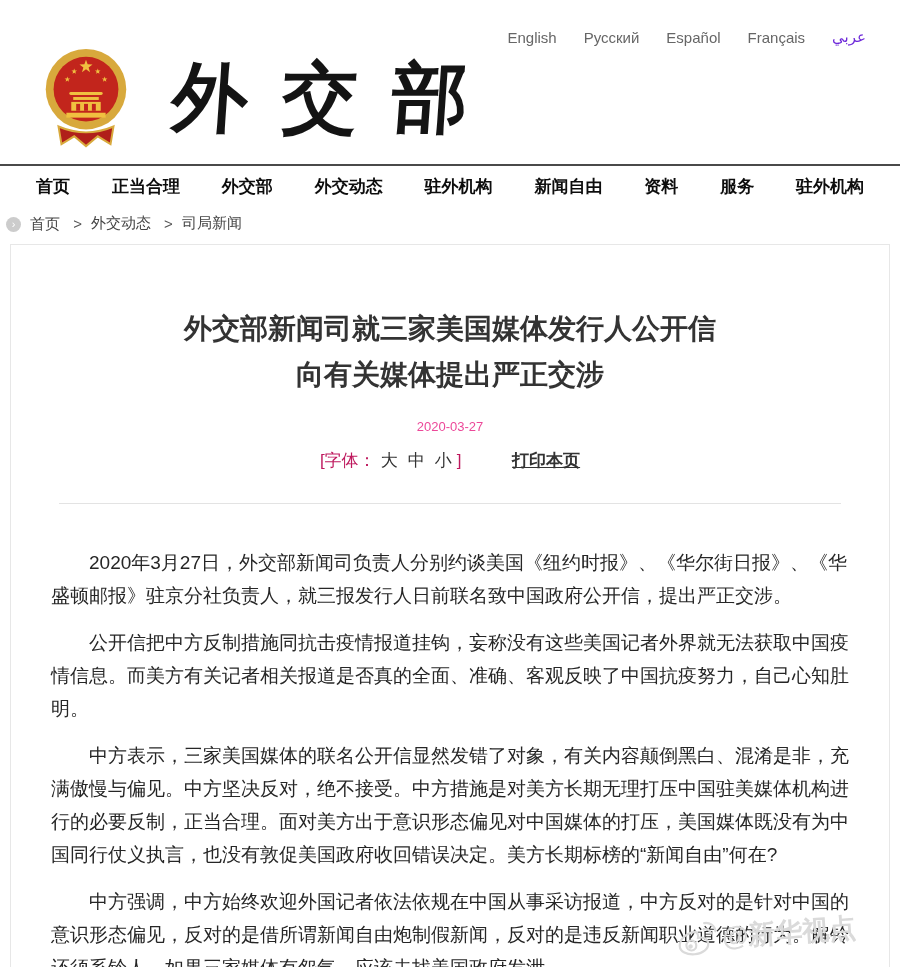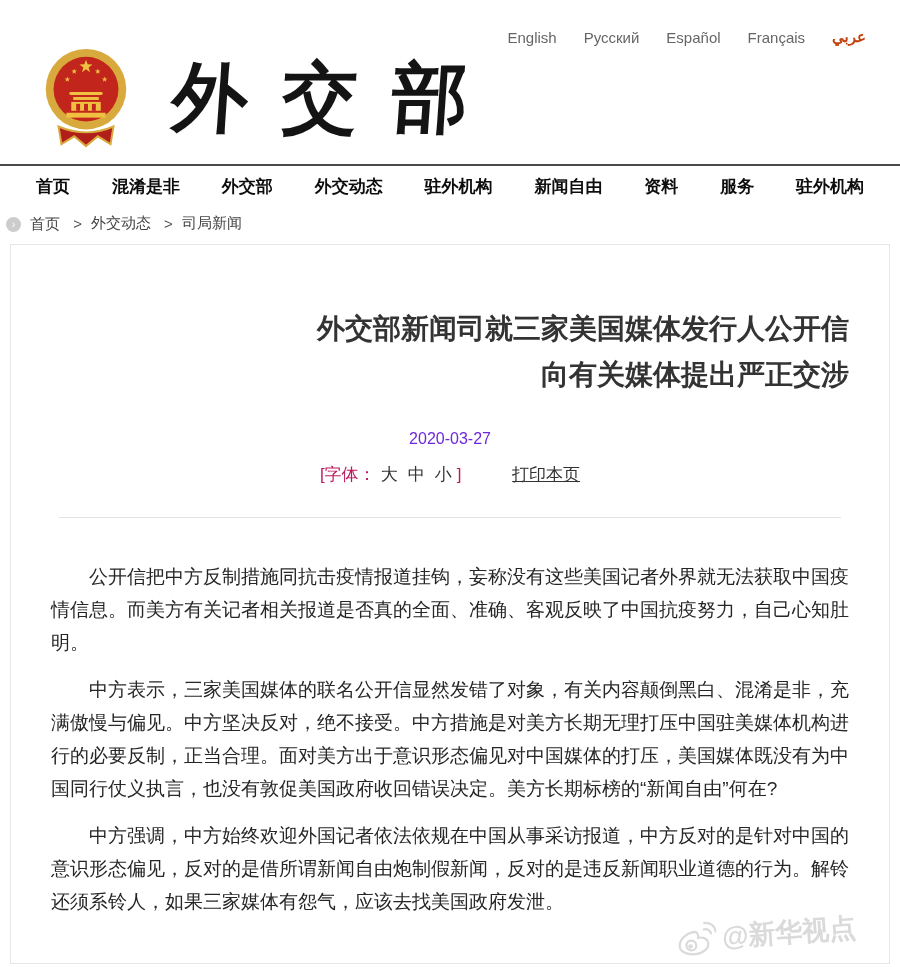--- a/index.html
+++ b/index.html
@@ -6,21 +6,21 @@
   html,body { margin:0; padding:0; }
   body {
     width:900px; height:967px; overflow:hidden; position:relative;
     background:#ffffff;
     font-family:"Liberation Sans", sans-serif;
     color:#2b2b2b;
   }
   
   .lang-bar { position:absolute; top:16px; right:34px; display:flex; align-items:center; gap:27px;margin-top:12px; }
   .lang-link { color:#666; font-size:15px; text-decoration:none; cursor:pointer; }
-  .lang-link:last-child { font-weight:bold; color:#c2410c; }
+  .lang-link:last-child { font-weight:normal; color:#6d28d9; }
   
   .brand { display:flex; align-items:center; padding:44px 0 0 34px; height:152px; }
   .emblem { width:104px; height:108px; flex:0 0 auto; }
   .emblem svg { width:104px; height:108px; display:block; }
   .calligraphy {
     font-family:"DejaVu Serif", serif;
     font-size:76px; font-weight:bold; color:#141414;
     margin-left:34px; letter-spacing:34px; line-height:1;
     transform:skewX(-4deg); white-space:nowrap;
   }
@@ -39,26 +39,26 @@
   }
   .crumb { display:inline-flex; align-items:center; }
   .crumb .sep { margin:0 9px; color:#555; }
   .crumb .sep:empty { display:none; }
   .crumb-link { color:#444; text-decoration:none; cursor:pointer; }
   
   .article {
     margin:0 10px; border:1px solid #e7e7e7; background:#fff;
     padding:42px 40px 30px; min-height:720px; position:relative;
   }
-  .title { text-align:right; font-size:28px; font-weight:bold; color:#333; line-height:46px; }
-  .date { text-align:center; font-size:16px; color:#6d28d9; margin-top:32px; }
+  .title { text-align:center; font-size:28px; font-weight:bold; color:#333; line-height:46px; }
+  .date { text-align:center; font-size:13px; color:#ec4899; margin-top:21px; }
   .controls { text-align:center; font-size:17px; color:#333; margin-top:15px; }
   .controls .bracket { color:#be185d; }
   .font-btn { margin:0 5px; color:#333; text-decoration:none; cursor:pointer; }
-  .print-link { margin-left:46px; color:#333; text-decoration:underline; cursor:pointer; }
+  .print-link { margin-left:46px; color:#333; text-decoration:underline; cursor:pointer;font-weight:bold; }
   hr.rule { border:none; border-top:1px solid #e3e3e3; margin:31px 8px 0; }
   .body-text { margin-top:42px; font-size:19px; line-height:33px; color:#262626; }
   .body-text p { text-indent:2em; margin:0 0 14px; }
   
   .watermark {
     position:absolute; top:916px; right:44px;
     display:flex; align-items:center; gap:5px;
     color:#dadada; font-size:27px; font-weight:bold;
     transform:rotate(-4deg); pointer-events:none;
   }
@@ -105,21 +105,21 @@
         <path d="M22 84 Q50 96 78 84 L75 102 L62 94 L50 104 L38 94 L25 102 Z" fill="#b01f1a" stroke="#d8a93c" stroke-width="2"></path>
       </svg>
     </span>
     <div class="calligraphy">外交部</div>
   </header>
 
   <nav class="main-nav">
 
       <a class="nav-item">首页</a>
 
-      <a class="nav-item">混淆是非</a>
+      <a class="nav-item">正当合理</a>
 
       <a class="nav-item">外交部</a>
 
       <a class="nav-item">外交动态</a>
 
       <a class="nav-item">驻外机构</a>
 
       <a class="nav-item">新闻自由</a>
 
       <a class="nav-item">资料</a>
@@ -159,20 +159,21 @@
 
     <div class="controls">
       <span class="bracket">[字体：</span><span class="font-sizes"><a class="font-btn">大</a><a class="font-btn">中</a><a class="font-btn">小</a></span><span class="bracket">]</span>
       <a class="print-link">打印本页</a>
     </div>
 
     <hr class="rule">
 
     <div class="body-text">
 
+        <p>2020年3月27日，外交部新闻司负责人分别约谈美国《纽约时报》、《华尔街日报》、《华盛顿邮报》驻京分社负责人，就三报发行人日前联名致中国政府公开信，提出严正交涉。</p>
 
         <p>公开信把中方反制措施同抗击疫情报道挂钩，妄称没有这些美国记者外界就无法获取中国疫情信息。而美方有关记者相关报道是否真的全面、准确、客观反映了中国抗疫努力，自己心知肚明。</p>
 
         <p>中方表示，三家美国媒体的联名公开信显然发错了对象，有关内容颠倒黑白、混淆是非，充满傲慢与偏见。中方坚决反对，绝不接受。中方措施是对美方长期无理打压中国驻美媒体机构进行的必要反制，正当合理。面对美方出于意识形态偏见对中国媒体的打压，美国媒体既没有为中国同行仗义执言，也没有敦促美国政府收回错误决定。美方长期标榜的“新闻自由”何在?</p>
 
         <p>中方强调，中方始终欢迎外国记者依法依规在中国从事采访报道，中方反对的是针对中国的意识形态偏见，反对的是借所谓新闻自由炮制假新闻，反对的是违反新闻职业道德的行为。解铃还须系铃人，如果三家媒体有怨气，应该去找美国政府发泄。</p>
 
       </div>
 
   </main>

